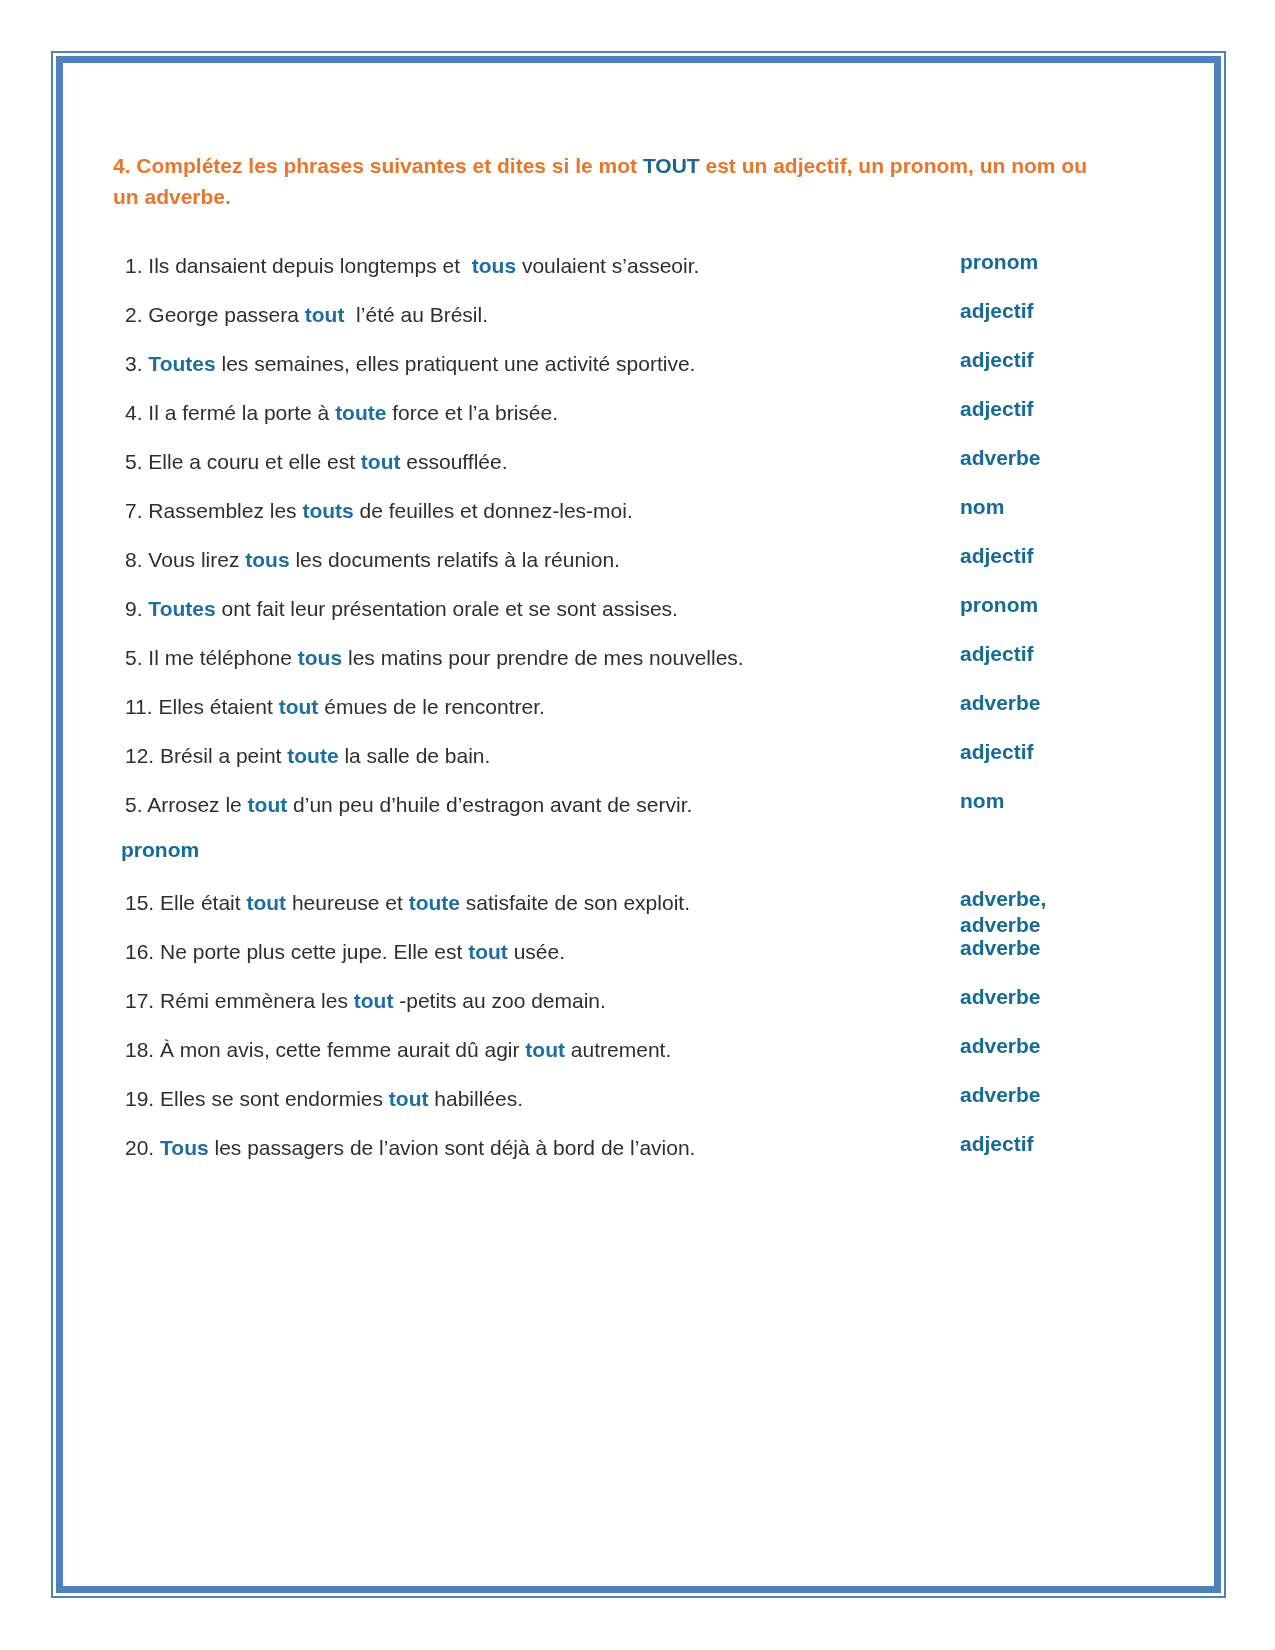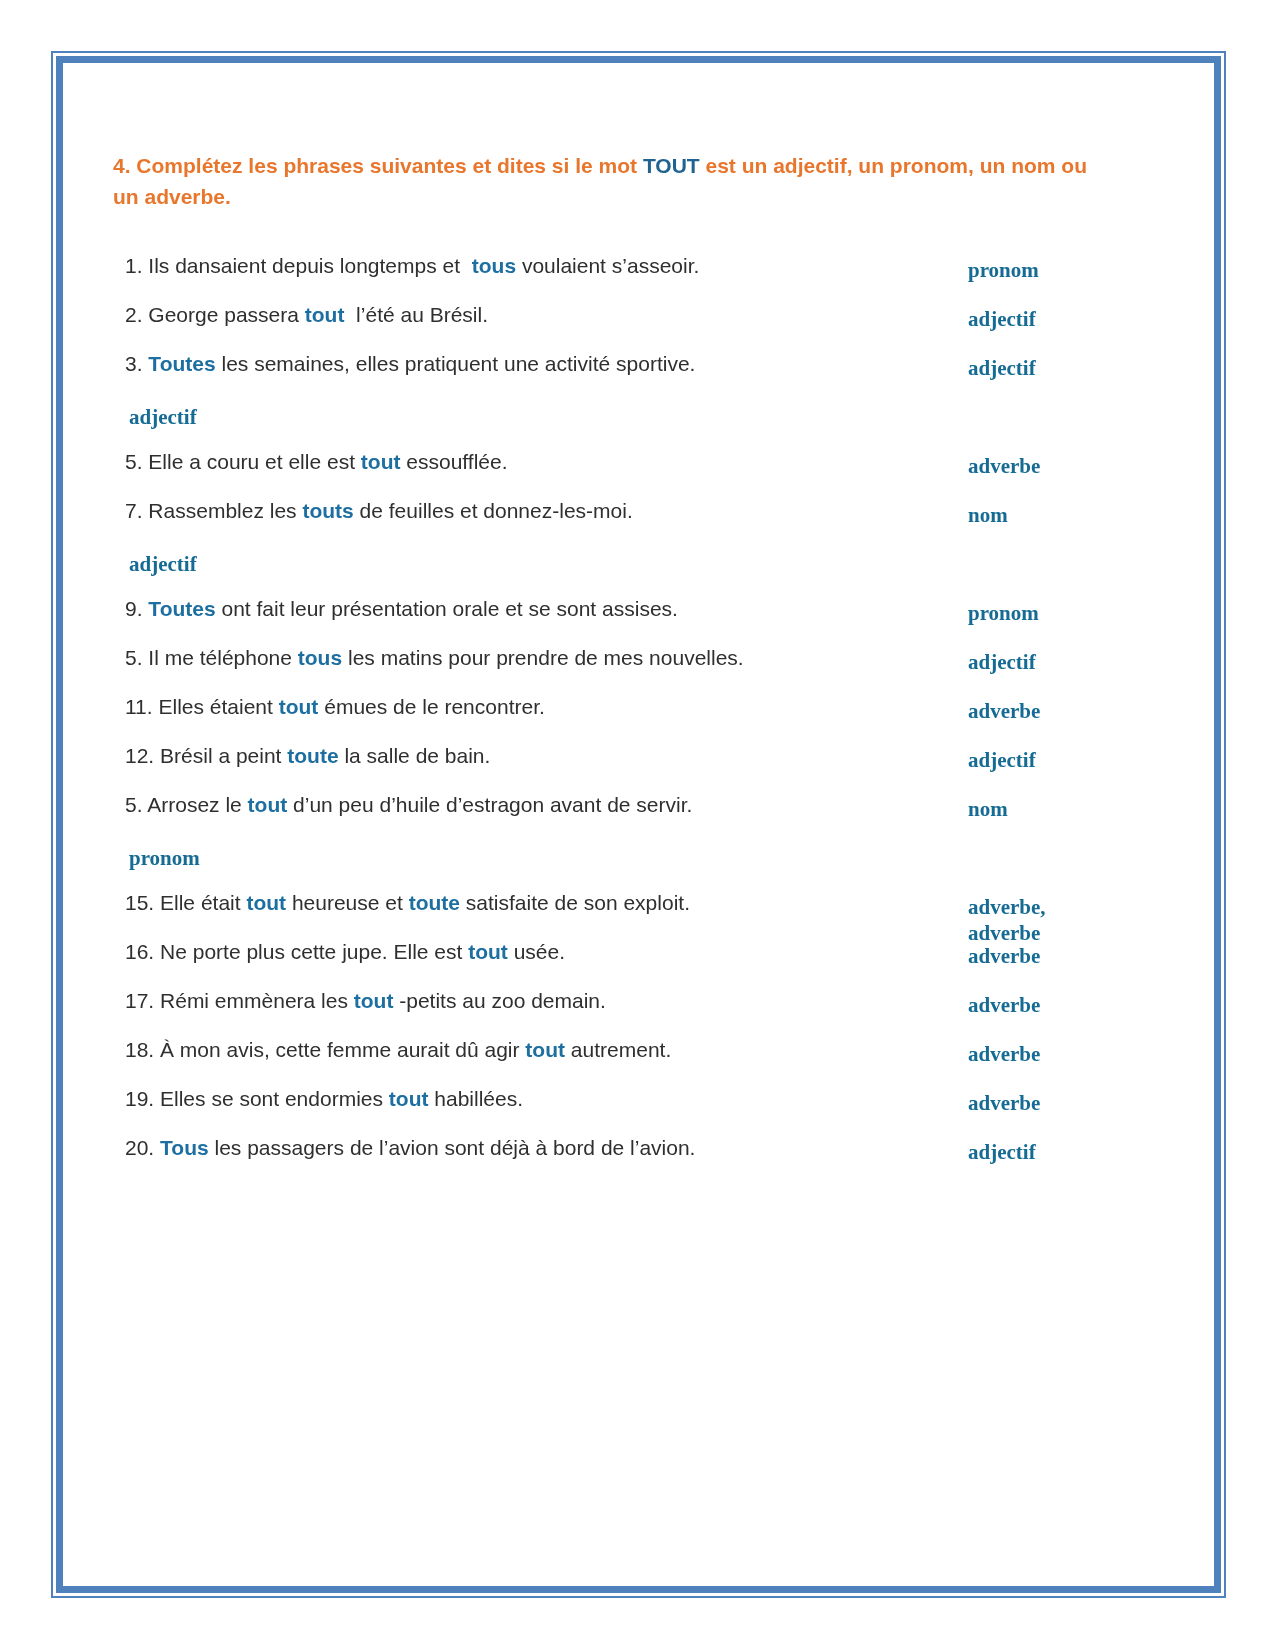--- a/index.html
+++ b/index.html
@@ -59,27 +59,26 @@
     font-size: 21px;
     line-height: 26px;
     color: #2F2F2F;
     white-space: pre-wrap;
   }
   .sentence .hl {
     color: #1E6FA1;
     font-weight: bold;
   }
   .answer {
-    margin: 16px;
+    margin: 8px;
     font-size: 21px;
     line-height: 26px;
     font-weight: bold;
     color: #156B94;
     white-space: pre-wrap;
-    font-family: Liberation Serif, serif;
   }
 </style>
 </head>
 <body>
 
 <div class="page">
 
   <div class="frame-outer">
     <div class="frame-inner"></div>
   </div>
@@ -98,35 +97,37 @@
     <p class="sentence"><span class="num">2. </span><span class="segs"><span>George passera </span><span class="hl">tout</span><span>  l’été au Brésil.</span></span></p>
     <p class="answer">adjectif</p>
   </div>
 
   <div class="row">
     <p class="sentence"><span class="num">3. </span><span class="segs"><span class="hl">Toutes</span><span> les semaines, elles pratiquent une activité sportive.</span></span></p>
     <p class="answer">adjectif</p>
   </div>
 
   <div class="row">
+    <p class="sentence"><span class="num">4. </span><span class="segs"><span>Il a fermé la porte à </span><span class="hl">toute</span><span> force et l’a brisée.</span></span></p>
     <p class="answer">adjectif</p>
   </div>
 
   <div class="row">
     <p class="sentence"><span class="num">5. </span><span class="segs"><span>Elle a couru et elle est </span><span class="hl">tout</span><span> essoufflée.</span></span></p>
     <p class="answer">adverbe</p>
   </div>
 
 
   <div class="row">
     <p class="sentence"><span class="num">7. </span><span class="segs"><span>Rassemblez les </span><span class="hl">touts</span><span> de feuilles et donnez-les-moi.</span></span></p>
     <p class="answer">nom</p>
   </div>
 
   <div class="row">
+    <p class="sentence"><span class="num">8. </span><span class="segs"><span>Vous lirez </span><span class="hl">tous</span><span> les documents relatifs à la réunion.</span></span></p>
     <p class="answer">adjectif</p>
   </div>
 
   <div class="row">
     <p class="sentence"><span class="num">9. </span><span class="segs"><span class="hl">Toutes</span><span> ont fait leur présentation orale et se sont assises.</span></span></p>
     <p class="answer">pronom</p>
   </div>
 
   <div class="row">
     <p class="sentence"><span class="num">5. </span><span class="segs"><span>Il me téléphone </span><span class="hl">tous</span><span> les matins pour prendre de mes nouvelles.</span></span></p>

